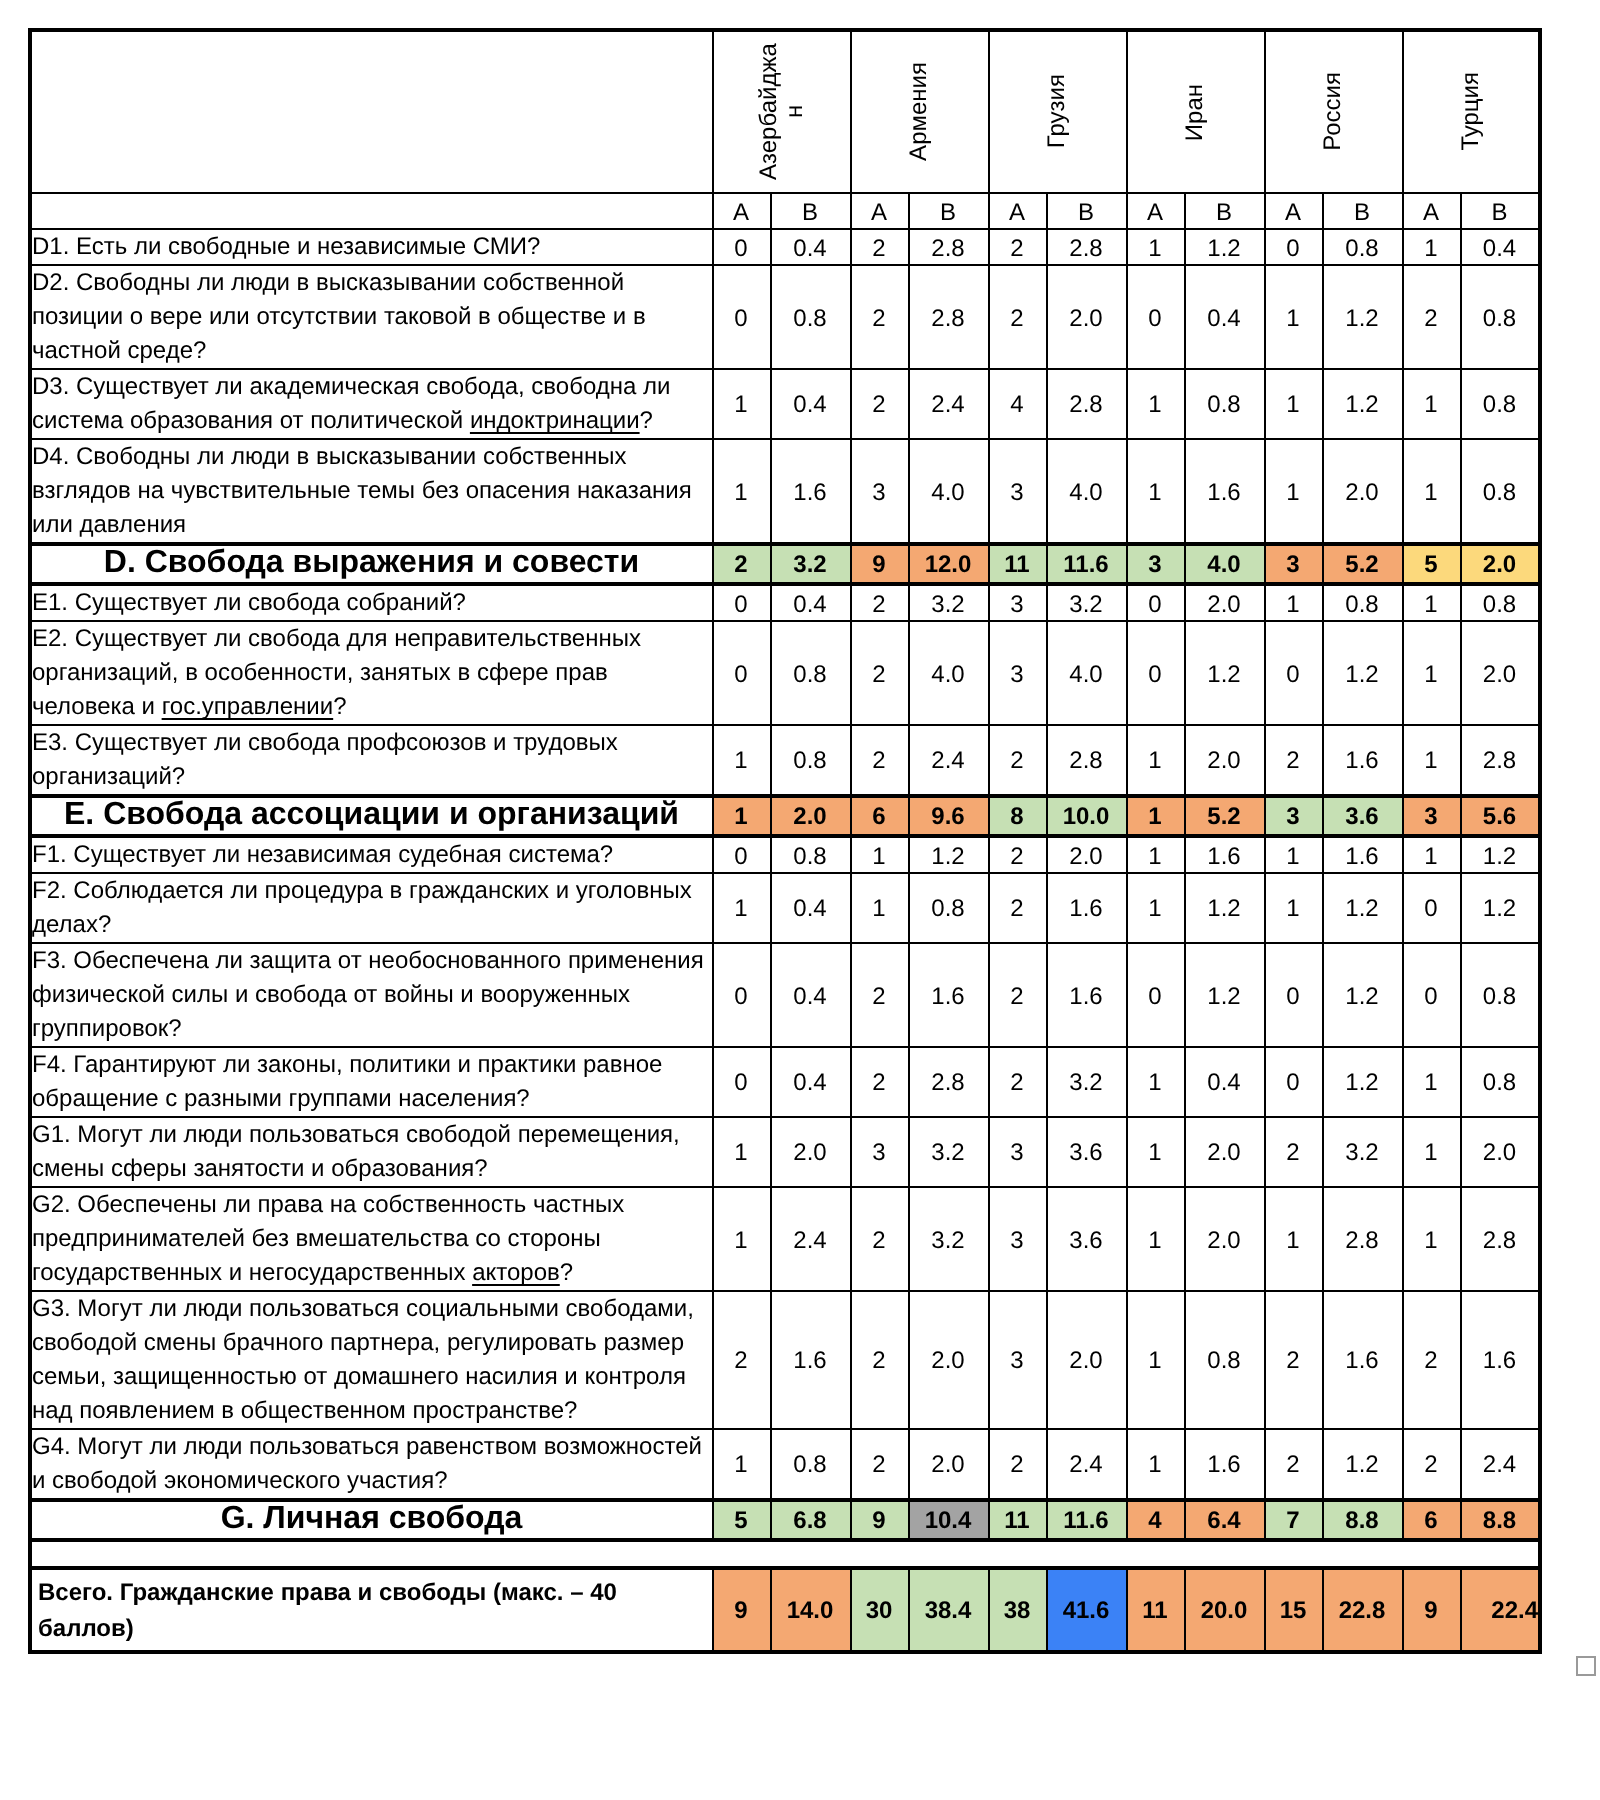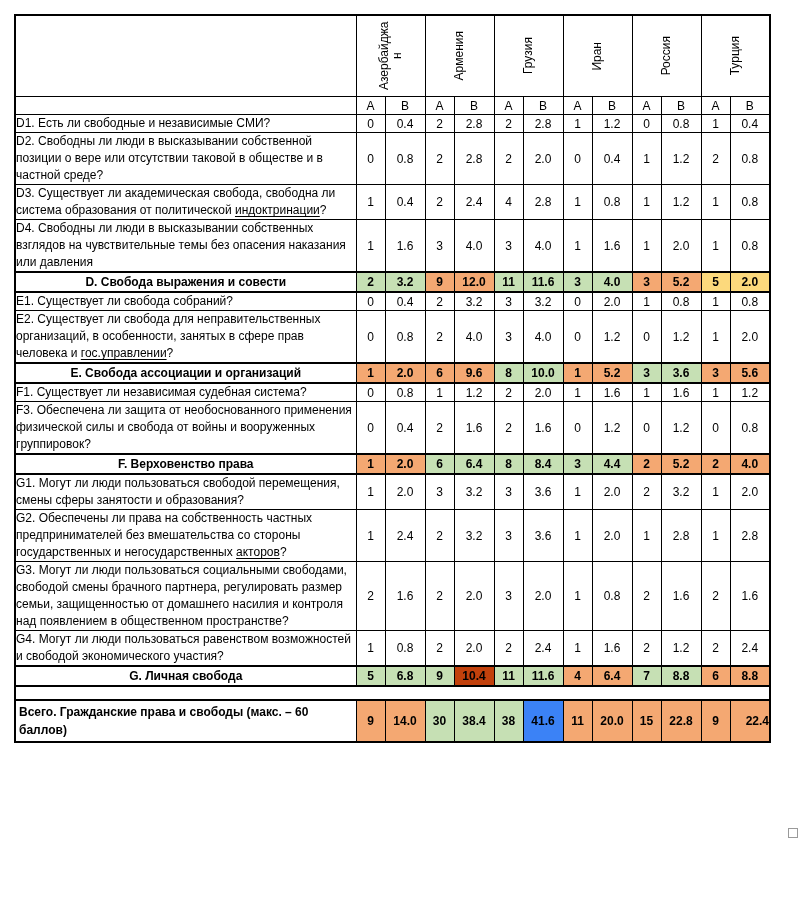--- a/index.html
+++ b/index.html
@@ -26,21 +26,21 @@
   tr.subhead th { height:17px; font-size:12px; font-weight:normal; text-align:center; }
 
   
   td.q {
     font-size:12px; line-height:17px; padding:0 3px 1px 3px;
     text-align:left; vertical-align:middle;
   }
   td.val { text-align:center; font-size:12px; vertical-align:middle; height:16px; }
 
   tr.summary td { font-weight:bold; border-top:2px solid #000; border-bottom:2px solid #000; }
-  tr.summary td.q { text-align:center; font-size:12px; line-height:18px; height:18px; }
+  tr.summary td.q { text-align:center; font-size:16px; line-height:18px; height:18px; }
 
   tr.total td { font-weight:bold; border-top:2px solid #000; border-bottom:2px solid #000; }
   tr.total td.q { font-size:12px; line-height:18px; padding:2px 3px; }
   tr.total td.val { font-size:12px; }
 
   tr.spacer td { height:12px; border-top:2px solid #000; border-bottom:2px solid #000; background:#fff; }
 
   .misspell {
     text-decoration-line:underline;
     text-decoration-style:wavy;
@@ -212,20 +212,35 @@
           <td class="val">4.0</td>
           <td class="val">3</td>
           <td class="val">4.0</td>
           <td class="val">0</td>
           <td class="val">1.2</td>
           <td class="val">0</td>
           <td class="val">1.2</td>
           <td class="val">1</td>
           <td class="val">2.0</td>
         </tr>
+        <tr class="question">
+          <td class="q">E3. Существует ли свобода профсоюзов и трудовых организаций?</td>
+          <td class="val">1</td>
+          <td class="val">0.8</td>
+          <td class="val">2</td>
+          <td class="val">2.4</td>
+          <td class="val">2</td>
+          <td class="val">2.8</td>
+          <td class="val">1</td>
+          <td class="val">2.0</td>
+          <td class="val">2</td>
+          <td class="val">1.6</td>
+          <td class="val">1</td>
+          <td class="val">2.8</td>
+        </tr>
         <tr class="summary">
           <td class="q">E. Свобода ассоциации и организаций</td>
           <td class="val" style="background: rgb(244, 168, 114);">1</td>
           <td class="val" style="background: rgb(244, 168, 114);">2.0</td>
           <td class="val" style="background: rgb(244, 168, 114);">6</td>
           <td class="val" style="background: rgb(244, 168, 114);">9.6</td>
           <td class="val" style="background: rgb(198, 224, 180);">8</td>
           <td class="val" style="background: rgb(198, 224, 180);">10.0</td>
           <td class="val" style="background: rgb(244, 168, 114);">1</td>
           <td class="val" style="background: rgb(244, 168, 114);">5.2</td>
@@ -243,48 +258,63 @@
           <td class="val">2</td>
           <td class="val">2.0</td>
           <td class="val">1</td>
           <td class="val">1.6</td>
           <td class="val">1</td>
           <td class="val">1.6</td>
           <td class="val">1</td>
           <td class="val">1.2</td>
         </tr>
         <tr class="question">
+          <td class="q">F2. Соблюдается ли процедура в гражданских и уголовных делах?</td>
+          <td class="val">1</td>
+          <td class="val">0.4</td>
+          <td class="val">1</td>
+          <td class="val">0.8</td>
+          <td class="val">2</td>
+          <td class="val">1.6</td>
+          <td class="val">1</td>
+          <td class="val">1.2</td>
+          <td class="val">1</td>
+          <td class="val">1.2</td>
+          <td class="val">0</td>
+          <td class="val">1.2</td>
+        </tr>
+        <tr class="question">
           <td class="q">F3. Обеспечена ли защита от необоснованного применения физической силы и свобода от войны и вооруженных группировок?</td>
           <td class="val">0</td>
           <td class="val">0.4</td>
           <td class="val">2</td>
           <td class="val">1.6</td>
           <td class="val">2</td>
           <td class="val">1.6</td>
           <td class="val">0</td>
           <td class="val">1.2</td>
           <td class="val">0</td>
           <td class="val">1.2</td>
           <td class="val">0</td>
           <td class="val">0.8</td>
         </tr>
-        <tr class="summary">
-          <td class="q">F. Верховенство права</td>
-          <td class="val" style="background: rgb(244, 168, 114);">1</td>
-          <td class="val" style="background: rgb(244, 168, 114);">2.0</td>
-          <td class="val" style="background: rgb(198, 224, 180);">6</td>
-          <td class="val" style="background: rgb(198, 224, 180);">6.4</td>
-          <td class="val" style="background: rgb(198, 224, 180);">8</td>
-          <td class="val" style="background: rgb(198, 224, 180);">8.4</td>
-          <td class="val" style="background: rgb(198, 224, 180);">3</td>
-          <td class="val" style="background: rgb(198, 224, 180);">4.4</td>
-          <td class="val" style="background: rgb(244, 168, 114);">2</td>
-          <td class="val" style="background: rgb(244, 168, 114);">5.2</td>
-          <td class="val" style="background: rgb(244, 168, 114);">2</td>
-          <td class="val" style="background: rgb(244, 168, 114);">4.0</td>
+        <tr class="question">
+          <td class="q">F4. Гарантируют ли законы, политики и практики равное обращение с разными группами населения?</td>
+          <td class="val">0</td>
+          <td class="val">0.4</td>
+          <td class="val">2</td>
+          <td class="val">2.8</td>
+          <td class="val">2</td>
+          <td class="val">3.2</td>
+          <td class="val">1</td>
+          <td class="val">0.4</td>
+          <td class="val">0</td>
+          <td class="val">1.2</td>
+          <td class="val">1</td>
+          <td class="val">0.8</td>
         </tr>
         <tr class="question">
           <td class="q">G1. Могут ли люди пользоваться свободой перемещения, смены сферы занятости и образования?</td>
           <td class="val">1</td>
           <td class="val">2.0</td>
           <td class="val">3</td>
           <td class="val">3.2</td>
           <td class="val">3</td>
           <td class="val">3.6</td>
           <td class="val">1</td>
@@ -337,35 +367,35 @@
           <td class="val">2</td>
           <td class="val">1.2</td>
           <td class="val">2</td>
           <td class="val">2.4</td>
         </tr>
         <tr class="summary">
           <td class="q">G. Личная свобода</td>
           <td class="val" style="background: rgb(198, 224, 180);">5</td>
           <td class="val" style="background: rgb(198, 224, 180);">6.8</td>
           <td class="val" style="background: rgb(198, 224, 180);">9</td>
-          <td class="val" style="background: #c2410c;">10.4</td>
+          <td class="val" style="background: #a3a3a3;">10.4</td>
           <td class="val" style="background: rgb(198, 224, 180);">11</td>
           <td class="val" style="background: rgb(198, 224, 180);">11.6</td>
           <td class="val" style="background: rgb(244, 168, 114);">4</td>
           <td class="val" style="background: rgb(244, 168, 114);">6.4</td>
           <td class="val" style="background: rgb(198, 224, 180);">7</td>
           <td class="val" style="background: rgb(198, 224, 180);">8.8</td>
           <td class="val" style="background: rgb(244, 168, 114);">6</td>
           <td class="val" style="background: rgb(244, 168, 114);">8.8</td>
         </tr>
         <tr class="spacer">
           <td colspan="13"></td>
         </tr>
         <tr class="total">
-          <td class="q">Всего. Гражданские права и свободы (макс. – 60 баллов)</td>
+          <td class="q">Всего. Гражданские права и свободы (макс. – 40 баллов)</td>
           <td class="val" style="background: rgb(244, 168, 114);">9</td>
           <td class="val" style="background: rgb(244, 168, 114);">14.0</td>
           <td class="val" style="background: rgb(198, 224, 180);">30</td>
           <td class="val" style="background: rgb(198, 224, 180);">38.4</td>
           <td class="val" style="background: rgb(198, 224, 180); margin-top: 17px;">38</td>
           <td class="val" style="background: #3b82f6;">41.6</td>
           <td class="val" style="background: rgb(244, 168, 114);">11</td>
           <td class="val" style="background: rgb(244, 168, 114);">20.0</td>
           <td class="val" style="background: rgb(244, 168, 114);">15</td>
           <td class="val" style="background: rgb(244, 168, 114);">22.8</td>

